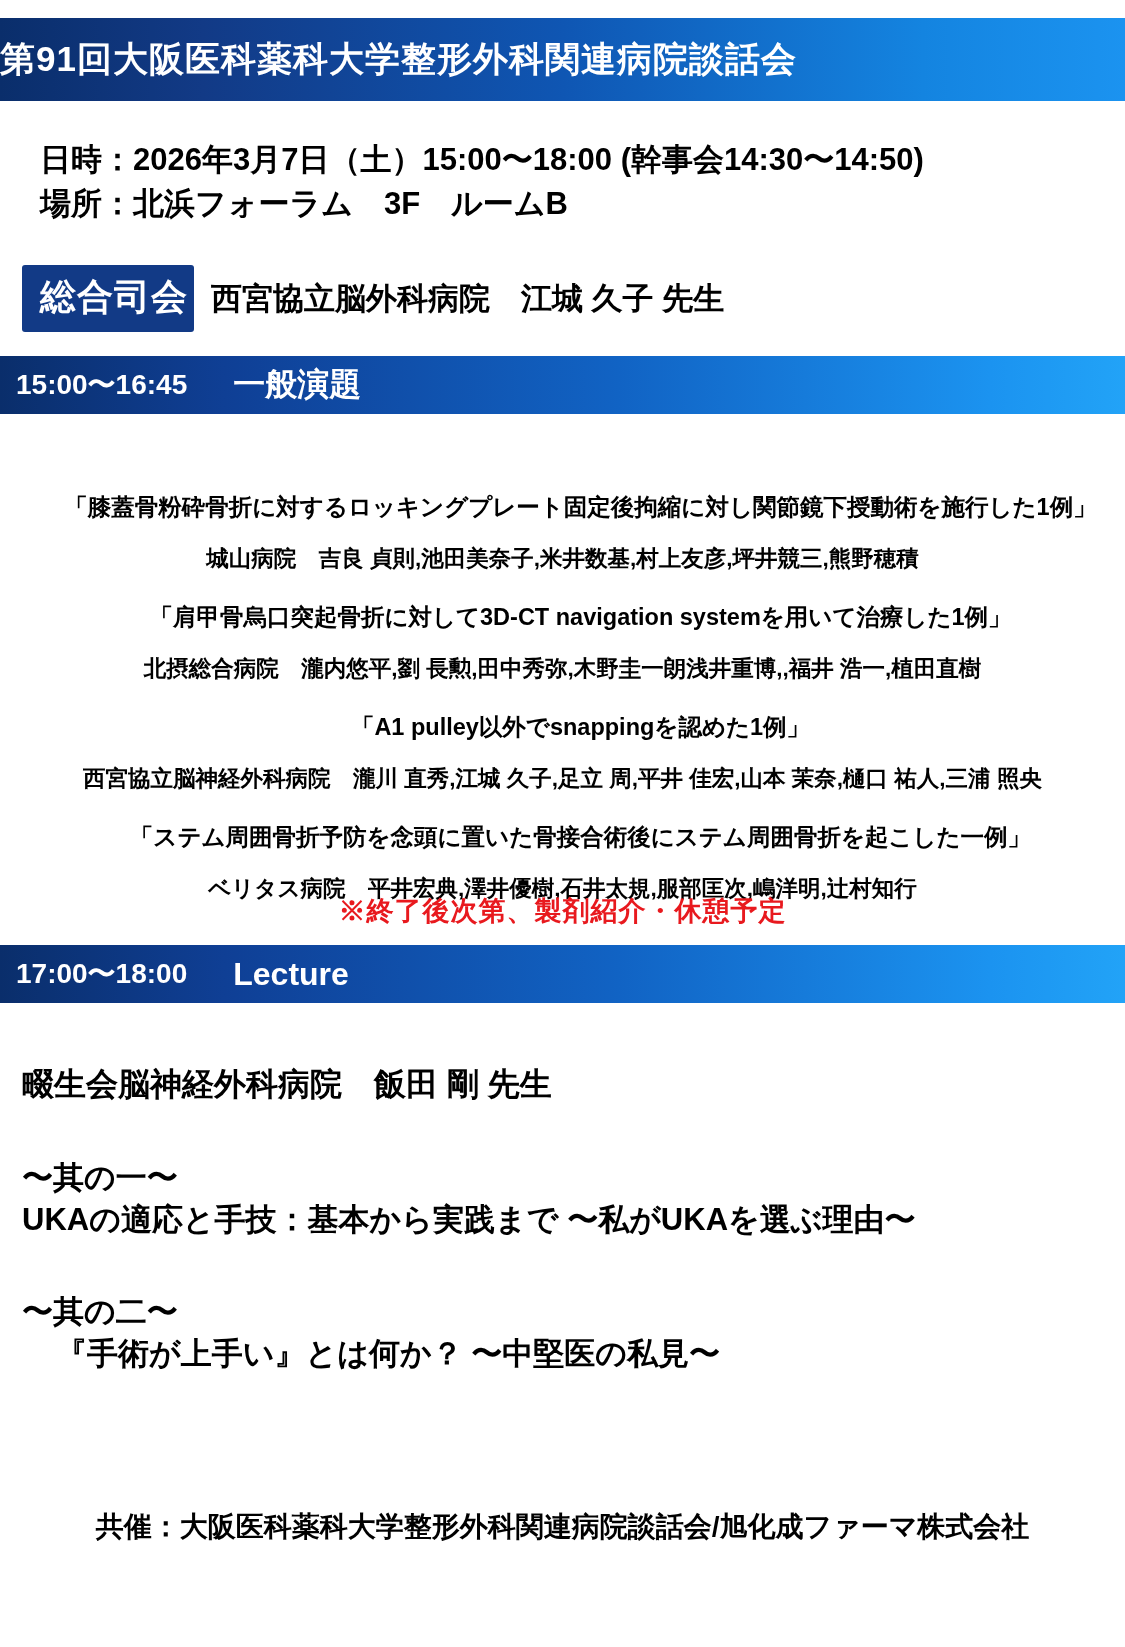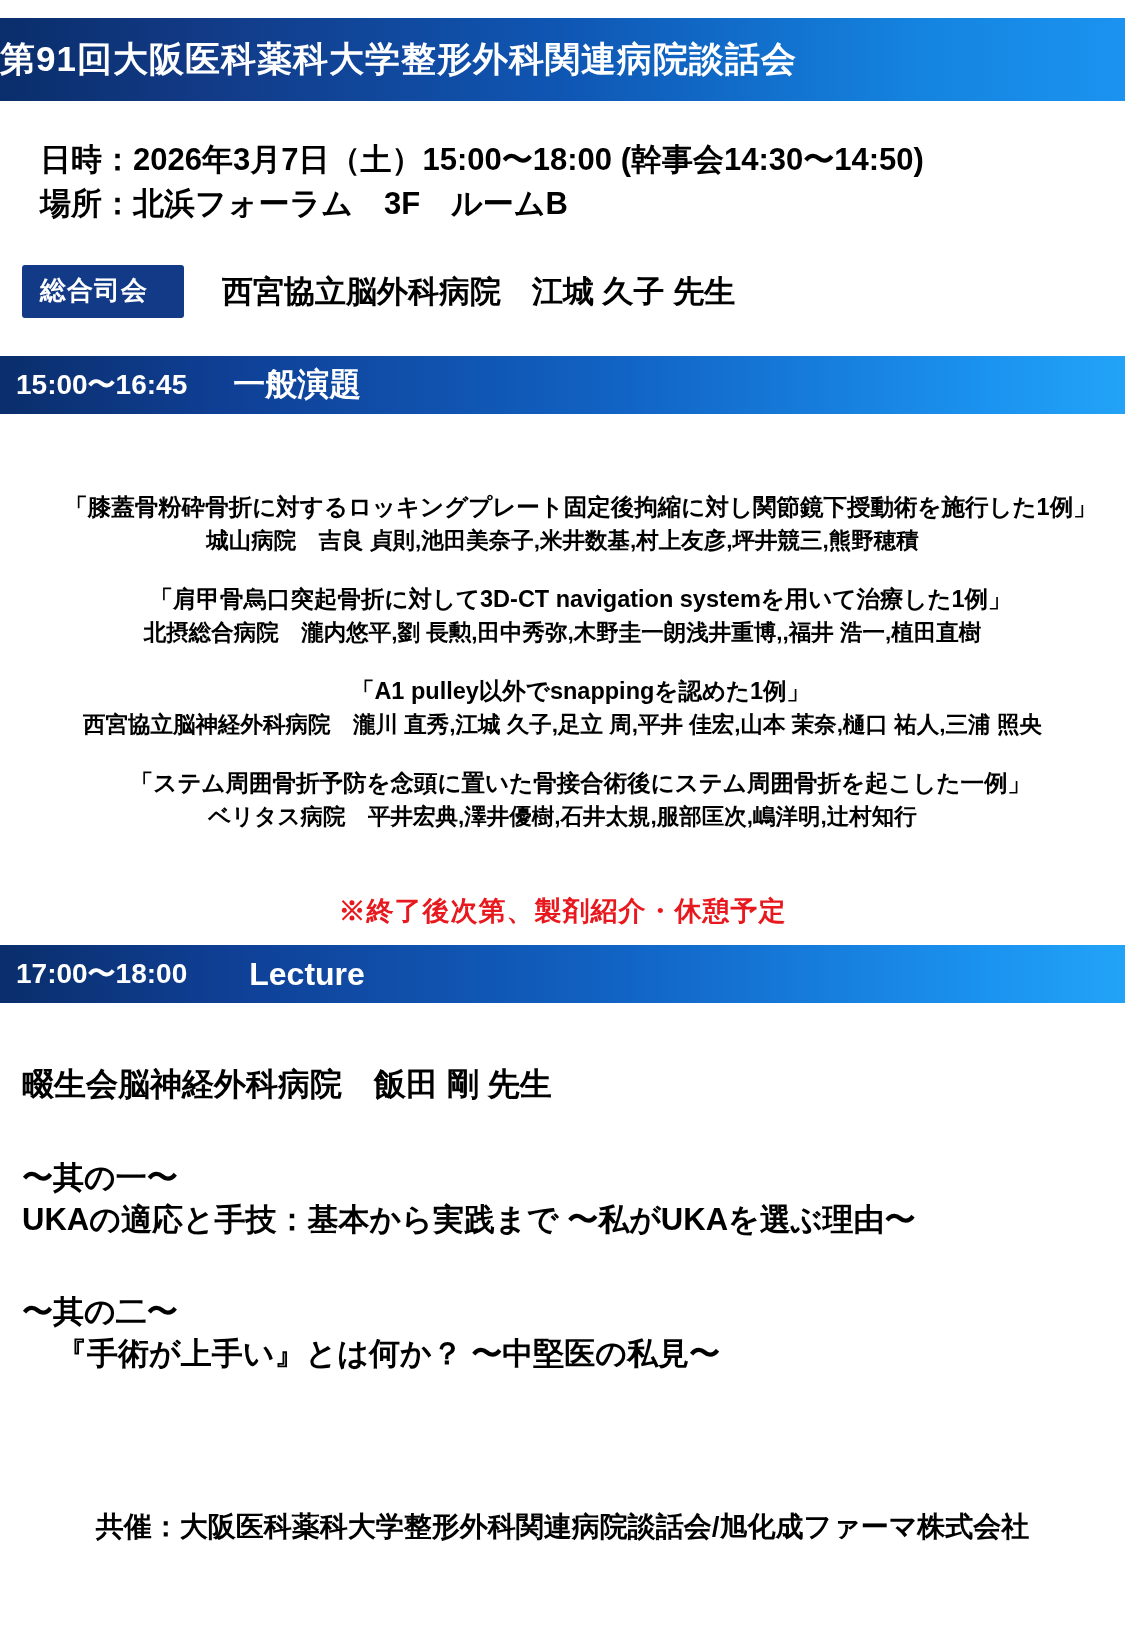--- a/index.html
+++ b/index.html
@@ -53,30 +53,30 @@
   .chair-row {
     position: absolute;
     left: 22px;
     top: 265px;
     display: flex;
     align-items: center;
   }
   .chair-badge {
     background: #123a86;
     color: #ffffff;
-    font-size: 26px;
-    font-weight: bold;
-    padding: 8px 36px 10px 18px;
+    font-size: 36px;
+    font-weight: bold;
+    padding: 8px 6px 10px 18px;
     border-radius: 3px;
     letter-spacing: 1px;
   }
   .chair-name {
     font-size: 31px;
     font-weight: bold;
-    margin-left: 38px;
+    margin-left: 17px;
     white-space: nowrap;
   }
 
   
   .section-bar {
     position: absolute;
     left: 0;
     width: 1125px;
     height: 58px;
     background: linear-gradient(to right, #0a2e6b 0%, #0f3f95 20%, #1163c4 55%, #1b93f0 88%, #22a3f7 100%);
@@ -92,21 +92,21 @@
     white-space: nowrap;
   }
   .section-bar .sec-label {
     color: #ffffff;
     font-size: 32px;
     font-weight: bold;
     margin-left: 46px;
     white-space: nowrap;
   }
   #bar-general { top: 356px; }
-  #bar-lecture { top: 945px; gap: 16px; }
+  #bar-lecture { top: 945px; }
 
   
   .talks {
     position: absolute;
     left: 0;
     top: 492px;
     width: 1125px;
   }
   .talk {
     margin-bottom: 28px;
@@ -118,21 +118,21 @@
     line-height: 1.35;
     white-space: nowrap;
     padding-left: 36px;
   }
   .talk-authors {
     font-size: 22.5px;
     font-weight: bold;
     text-align: center;
     line-height: 1.35;
     white-space: nowrap;
-    margin-top: 2px;
+    margin-top: 20px;
   }
 
   .notice {
     position: absolute;
     left: 0;
     top: 893px;
     width: 1125px;
     text-align: center;
     color: #e8191e;
     font-size: 27px;

